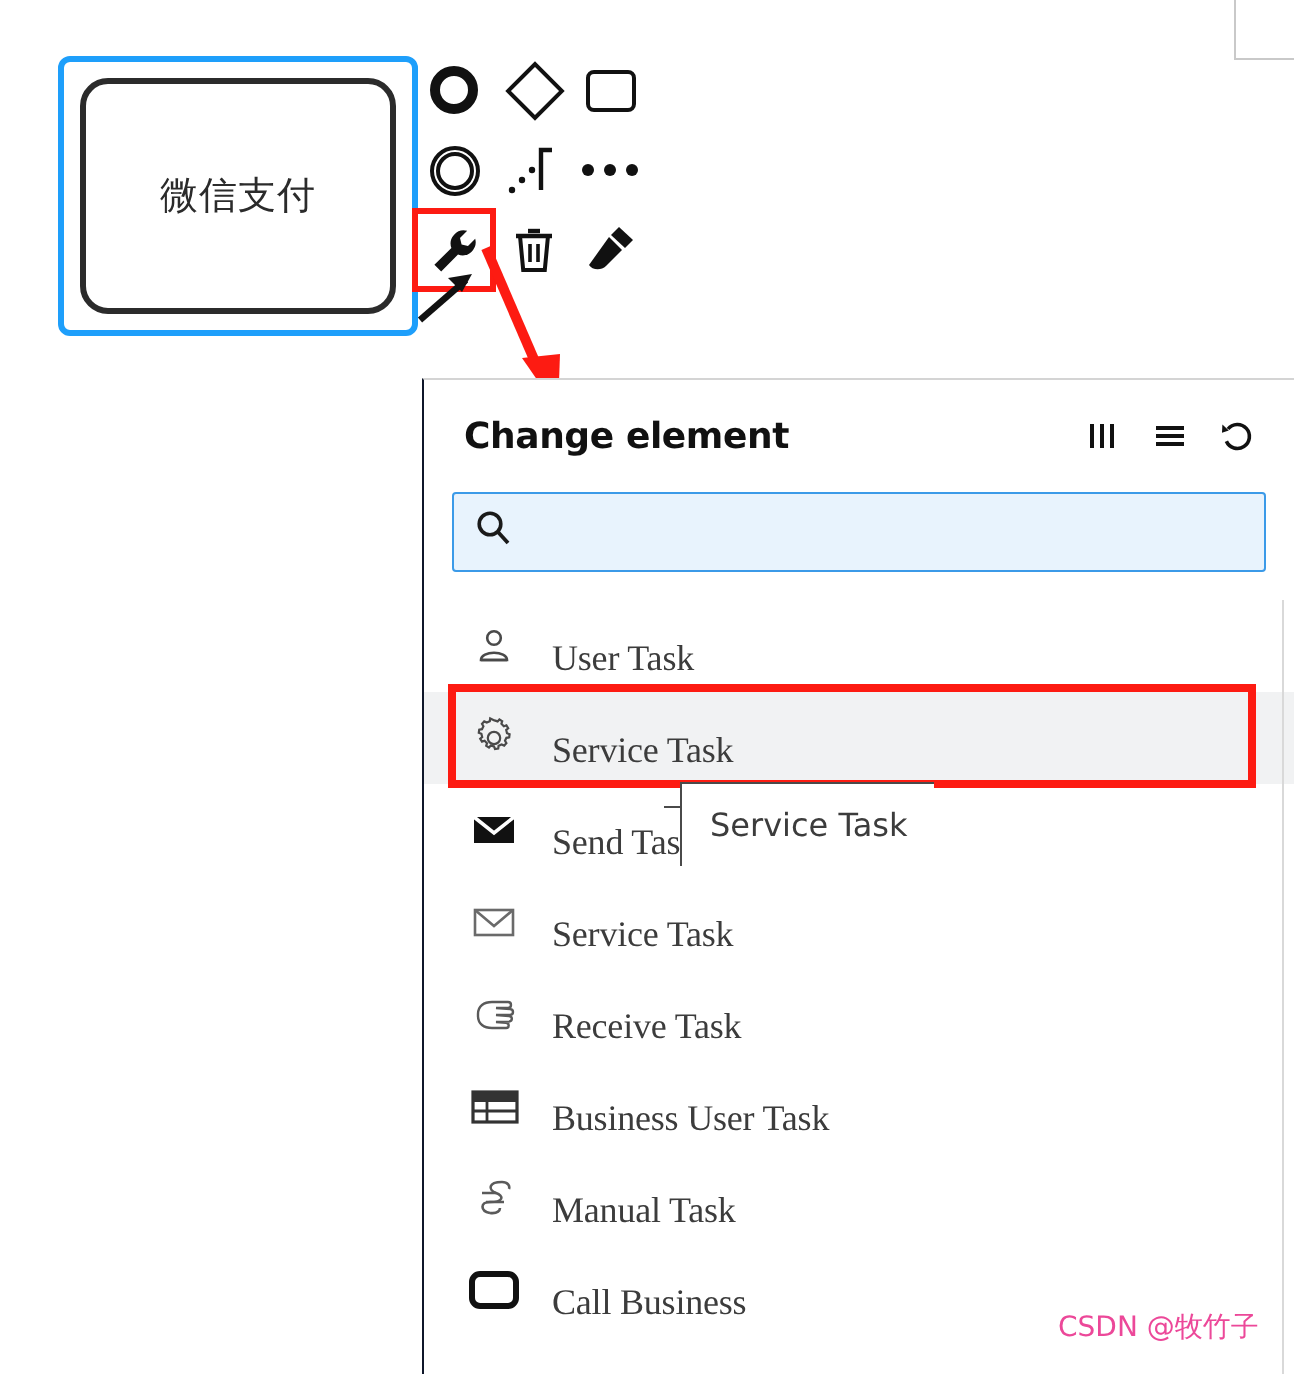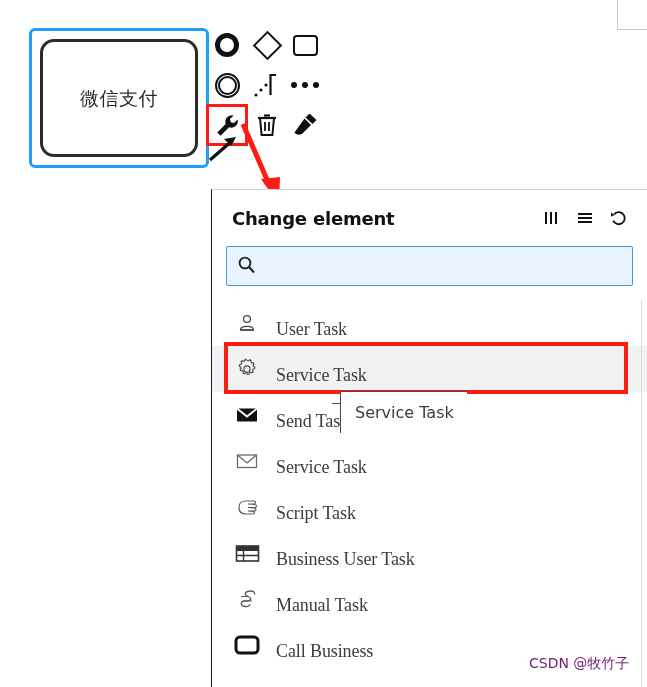--- a/index.html
+++ b/index.html
@@ -110,21 +110,21 @@
     position:absolute;left:14px;top:11px;
     font-family:"DejaVu Sans","Liberation Sans",sans-serif;
     font-size:16px;color:#3c3c3c;white-space:nowrap;
   }
   .tip-nub{position:absolute;left:332px;top:403px;width:9px;height:1px;background:#4a4a4a;}
 
   
   .watermark{
     position:absolute;left:529px;top:655px;
     font-family:"DejaVu Sans","Liberation Sans",sans-serif;
-    font-size:14px;color:#701a75;white-space:nowrap;
+    font-size:14px;color:#ec4899;white-space:nowrap;
   }
 
   
   .gutter{position:absolute;left:641px;top:300px;width:1px;height:387px;background:#d9d9d9;}
 </style>
 </head>
 <body>
 
 <div class="canvas">
 
@@ -287,21 +287,21 @@
         </span>
         <span class="lb">Service Task</span>
       </div>
 
       <div class="item">
         <span class="ic">
           <svg width="24" height="22" viewBox="0 0 24 22" aria-hidden="true">
             <path d="M4 11 C4 7 7 5 11 5 L19 5 C21 5 21 8 19 8 L13 8 L20 8.5 C22 8.7 22 11.3 20 11.5 L13 11.5 L19.5 12 C21.4 12.2 21.4 14.6 19.5 14.8 L13 15 L18 15.4 C19.8 15.6 19.8 17.8 18 18 L11 18 C7 18 4 16 4 12 Z" stroke="#5a5a5a" stroke-width="1.2" fill="none"></path>
           </svg>
         </span>
-        <span class="lb">Script Task</span>
+        <span class="lb">Receive Task</span>
       </div>
 
       <div class="item">
         <span class="ic">
           <svg width="25" height="21" viewBox="0 0 25 21" aria-hidden="true">
             <rect x="1.5" y="3" width="22" height="15" stroke="#333" stroke-width="1.6" fill="none"></rect>
             <rect x="1.5" y="3" width="22" height="5" fill="#333"></rect>
             <path d="M1.5 12.5 H23.5 M8.5 8 V18" stroke="#333" stroke-width="1.4"></path>
           </svg>
         </span>

